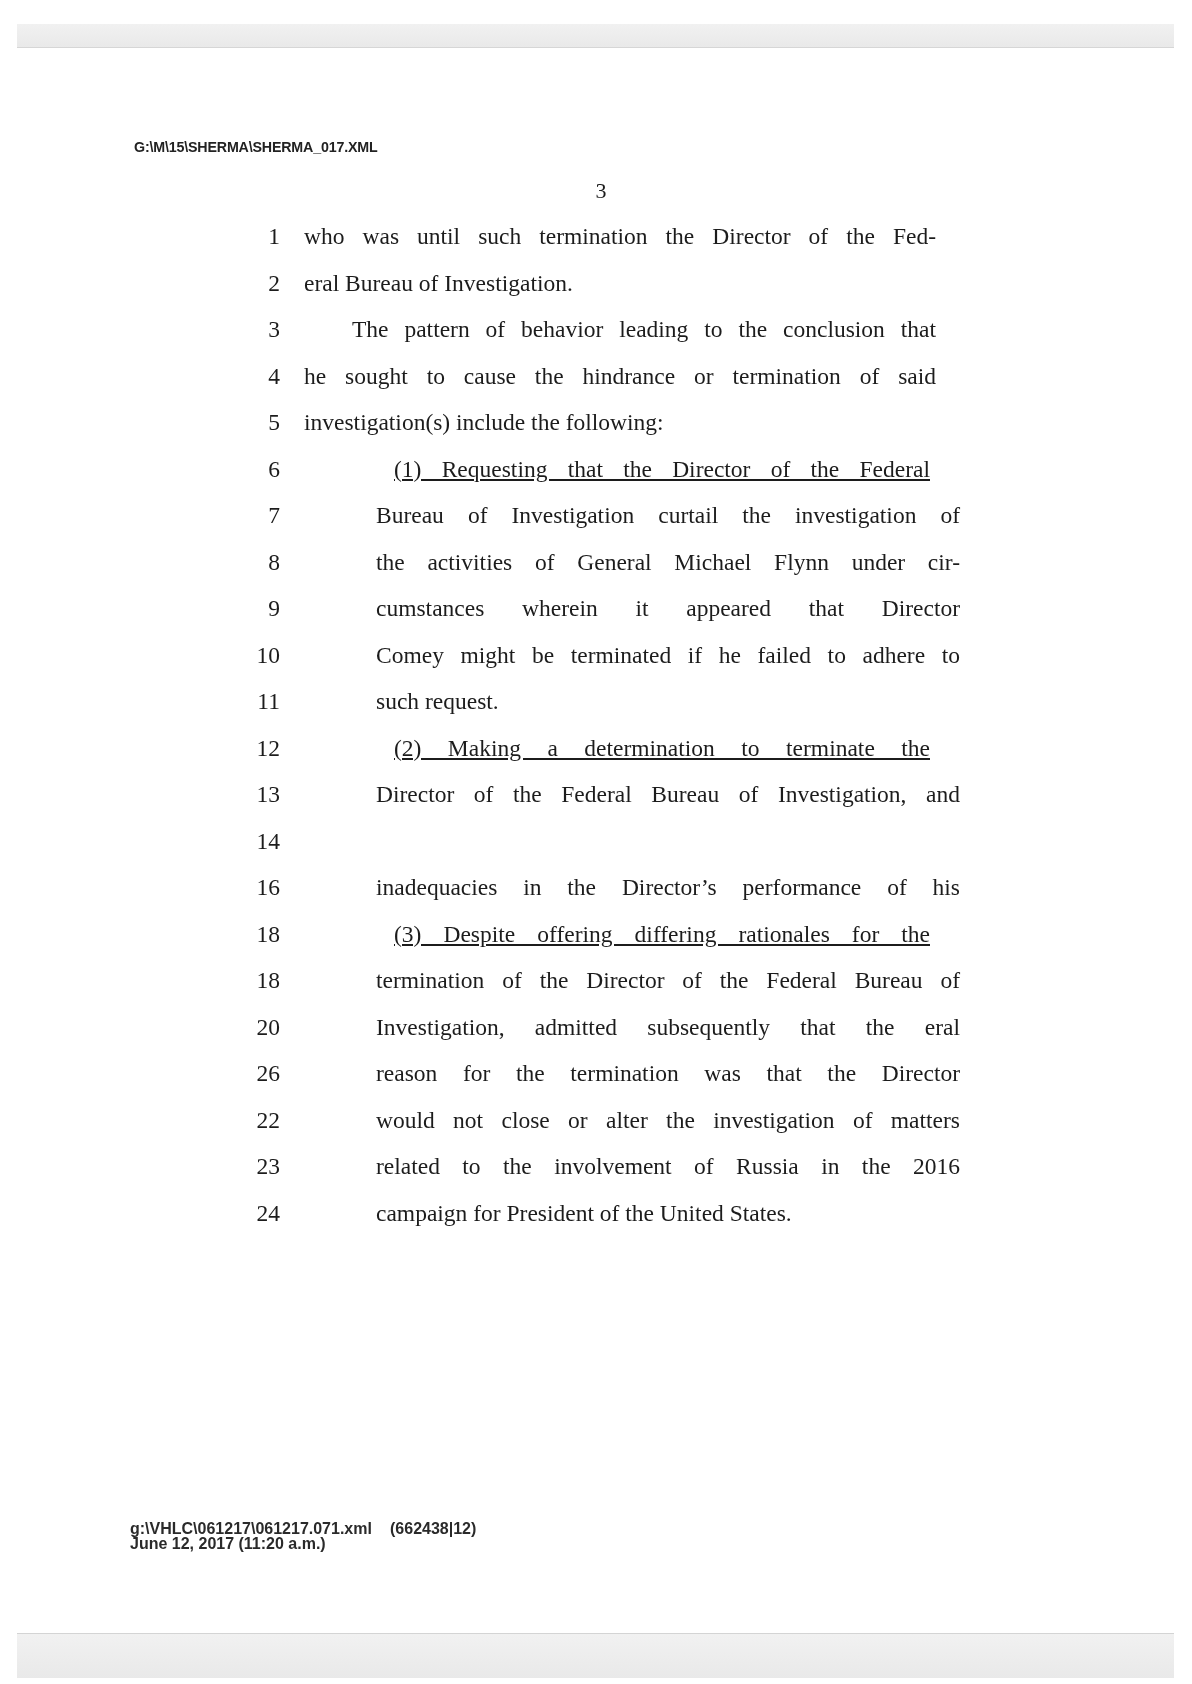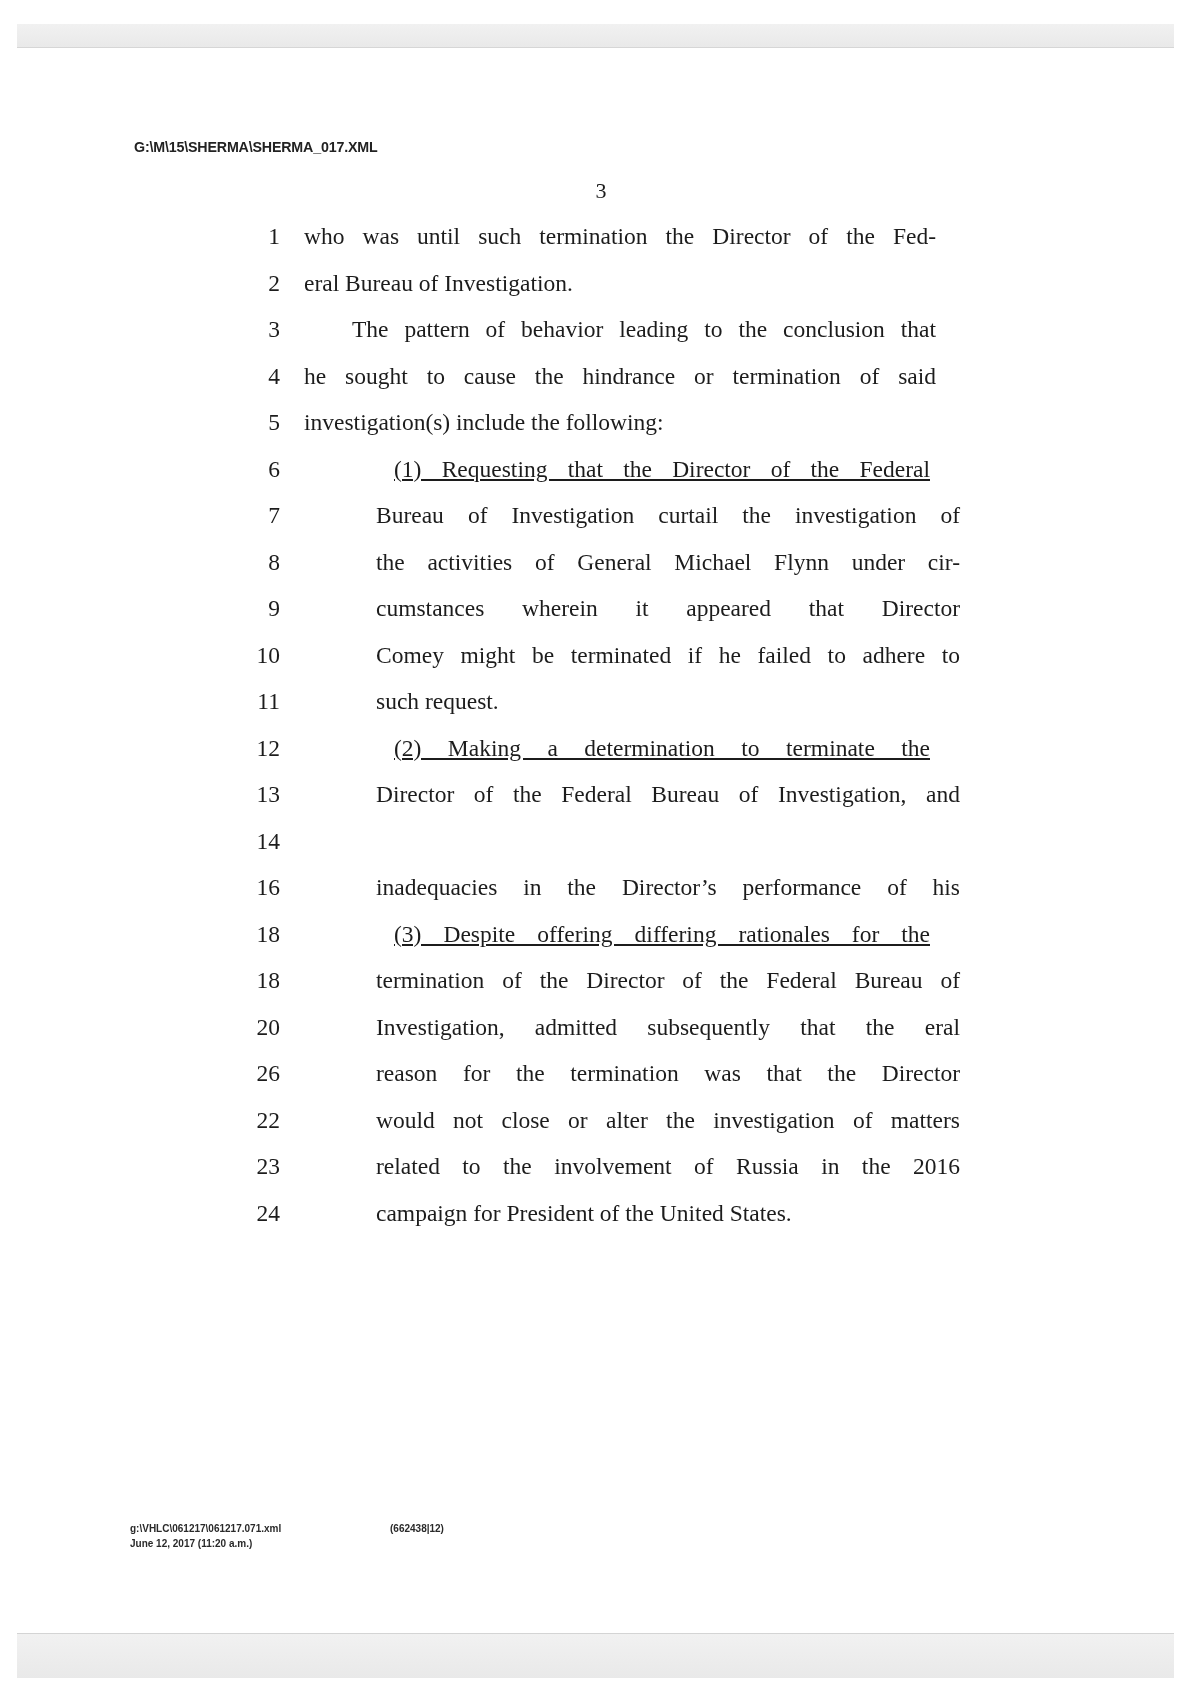--- a/index.html
+++ b/index.html
@@ -79,21 +79,21 @@
     .ind0 { left: 64px; width: 632px; }
     .ind0p { left: 112px; width: 584px; }
     .ind1 { left: 112px; width: 584px; margin-left: 24px; }
     .ind1p { left: 154px; width: 536px; text-decoration: underline; }
 
     .footer {
       position: absolute;
       left: 130px;
       top: 1521px;
       font-family: "Liberation Sans", "DejaVu Sans", sans-serif;
-      font-size: 10px;
+      font-size: 16px;
       font-weight: bold;
       color: #2a2a2a;
       line-height: 15px;
     }
     .footer .row { display: flex; }
     .footer .path { width: 260px; }
   </style>
 </head>
 <body>
 

